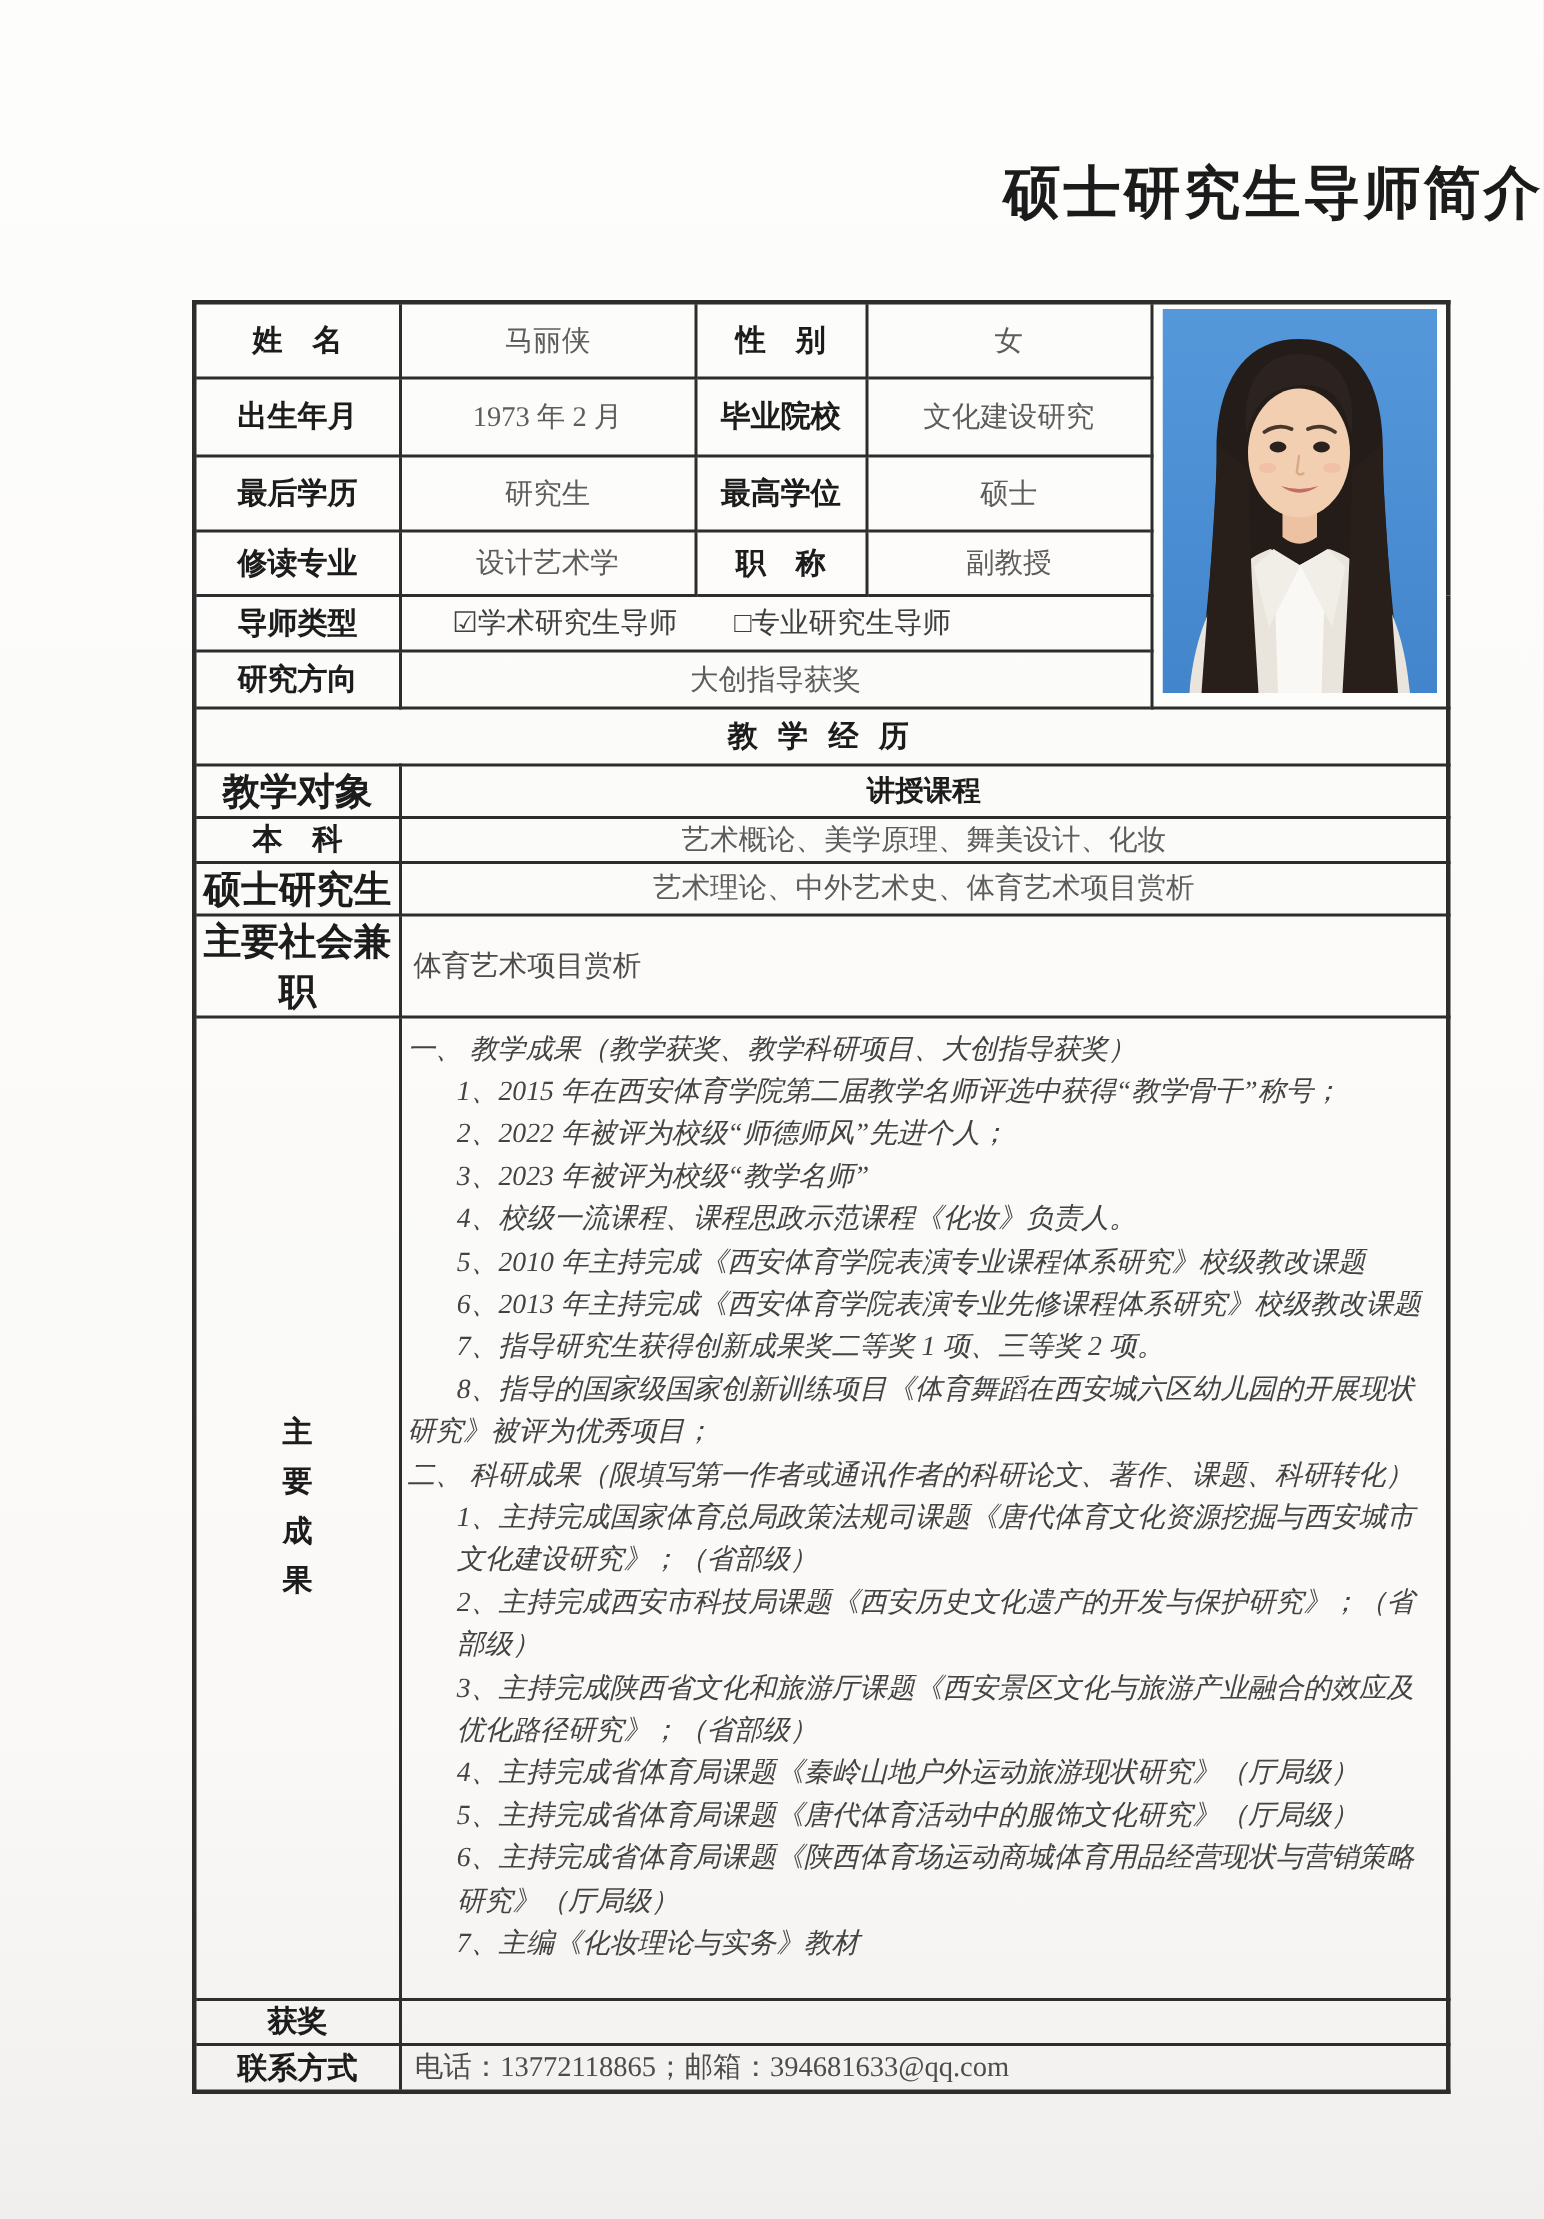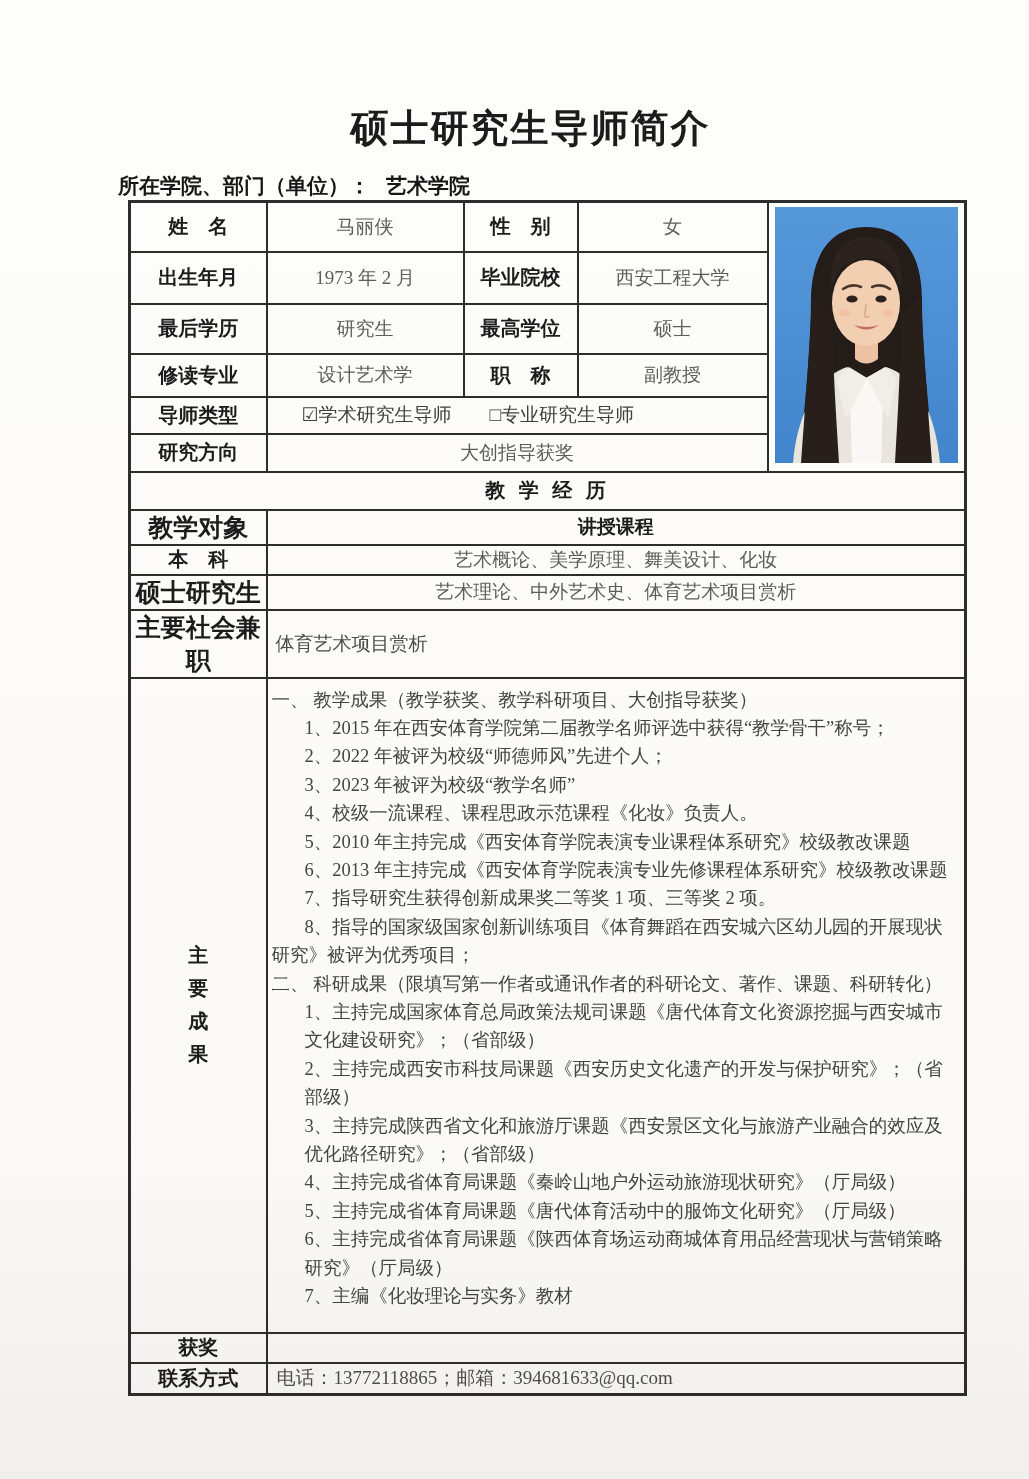--- a/index.html
+++ b/index.html
@@ -11,21 +11,21 @@
   .page {
     position: relative;
     width: 1029px;
     height: 1479px;
     background: linear-gradient(180deg, #fdfdfc 0%, #faf9f7 78%, #f0efed 100%);
     overflow: hidden;
   }
   .doc-title {
     position: absolute;
     top: 103px; left: 0; right: 0;
-    text-align: center;
+    text-align: right;
     font-family: "Liberation Sans", "DejaVu Sans", sans-serif;
     font-weight: 700;
     font-size: 38px;
     letter-spacing: 2px;
     color: #1b1b1b;
     padding-left: 32px;
   }
   .dept-line {
     position: absolute;
     top: 172px; left: 118px;
@@ -82,42 +82,39 @@
   .photo-frame svg { display: block; }
   .vlabel-cell { vertical-align: middle; text-align: center; }
   .vlabel span {
     display: block;
     font-family: "Liberation Sans", "DejaVu Sans", sans-serif;
     font-weight: 700;
     font-size: 20px;
     line-height: 33px;
     color: #1c1c1c;
   }
-  .ach-cell { vertical-align: top; padding: 7px 2px 0 4px; }
+  .ach-cell { vertical-align: top; padding: 7px 2px 0 4px; font-style: italic; }
   .ach-lines .line {
     font-size: 18.5px;
     line-height: 28.4px;
     color: #434343;
     white-space: nowrap;
     overflow: hidden;
   }
   .ach-lines .ind1 { padding-left: 33px; }
   .contact-val { text-align: left; padding-left: 9px; font-size: 19px; color: #4c4c4c; }
   .awards-val { min-height: 26px; }
 </style>
 </head>
 <body>
 
 <div class="page">
 
   <div class="doc-title">硕士研究生导师简介</div>
 
-  <div class="dept-line">
-    <span>所在学院、部门（单位）：</span><span class="dept-value">艺术学院</span>
-  </div>
 
   <table class="info-table">
     <colgroup>
       <col style="width:137px">
         <col style="width:197px">
         <col style="width:114px">
         <col style="width:190px">
         <col style="width:198px">
     </colgroup>
     <tbody>
@@ -155,21 +152,21 @@
               <ellipse cx="70" cy="106" rx="6" ry="3.4" fill="#efb79a" opacity="0.55"></ellipse>
               <ellipse cx="113" cy="106" rx="6" ry="3.4" fill="#efb79a" opacity="0.55"></ellipse>
             </svg>
           </div>
         </td>
       </tr>
       <tr class="r2">
         <td class="lbl">出生年月</td>
         <td class="val">1973 年 2 月</td>
         <td class="lbl">毕业院校</td>
-        <td class="val">西安工程大学</td>
+        <td class="val">文化建设研究</td>
       </tr>
       <tr class="r3">
         <td class="lbl">最后学历</td>
         <td class="val">研究生</td>
         <td class="lbl">最高学位</td>
         <td class="val">硕士</td>
       </tr>
       <tr class="r4">
         <td class="lbl">修读专业</td>
         <td class="val">设计艺术学</td>

